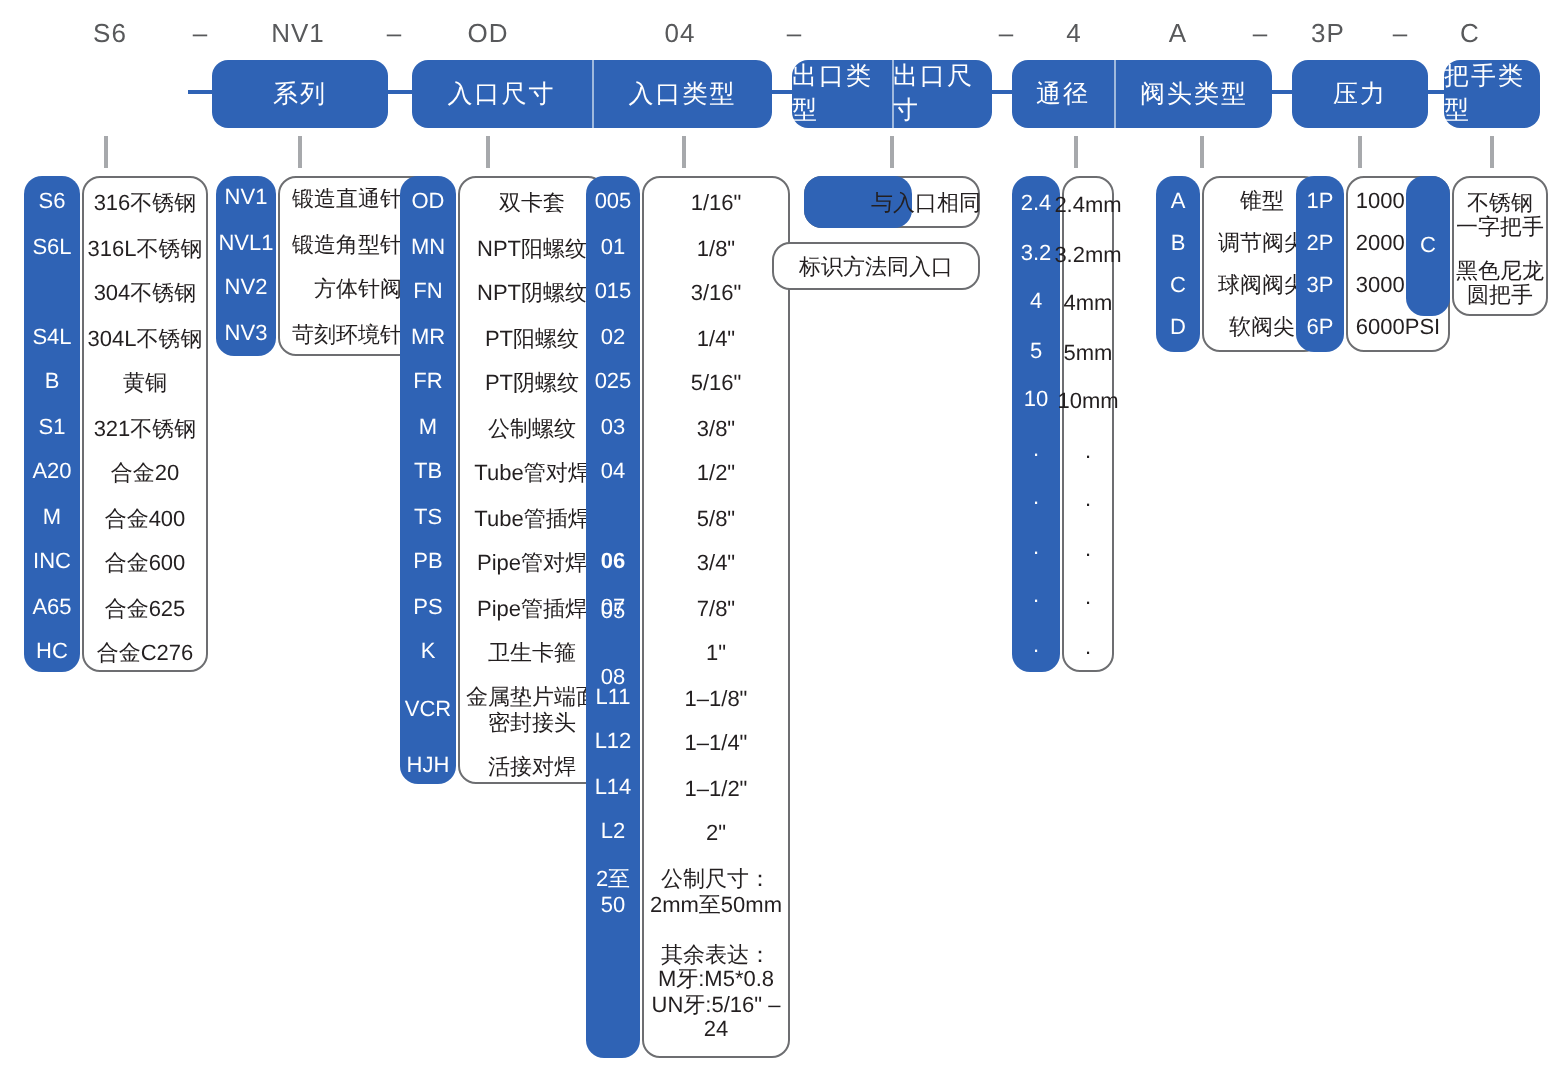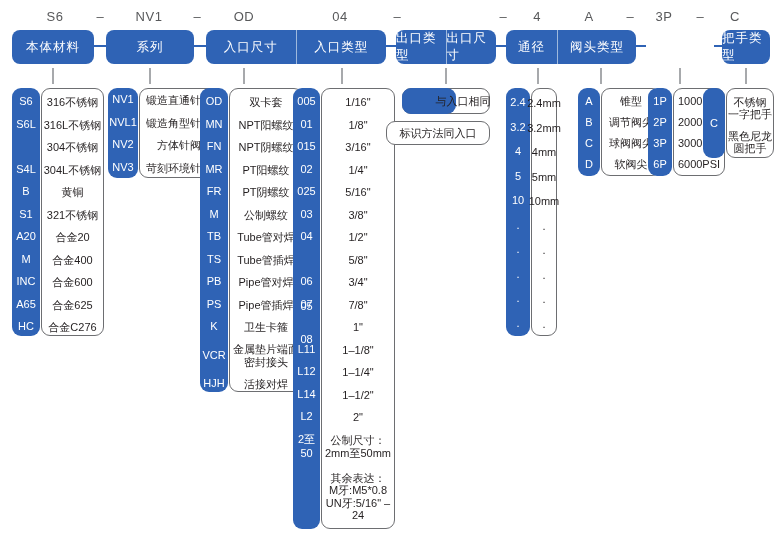--- a/index.html
+++ b/index.html
@@ -62,43 +62,43 @@
     <div class="dash" style="left:492px;width:22px;">–</div>
     <div class="code" style="left:514px;width:46px;">4</div>
     <div class="code" style="left:566px;width:46px;">A</div>
     <div class="dash" style="left:620px;width:20px;">–</div>
     <div class="code" style="left:640px;width:48px;">3P</div>
     <div class="dash" style="left:690px;width:20px;">–</div>
     <div class="code" style="left:710px;width:50px;">C</div>
   </div>
 
   <div class="hdr-row">
-    <div class="cap" style="left:12px;width:82px;">
-      <div class="cap-seg">本体材料</div>
-    </div>
     <div class="hdash" style="left:94px;width:12px;"></div>
     <div class="cap" style="left:106px;width:88px;">
       <div class="cap-seg">系列</div>
     </div>
     <div class="hdash" style="left:194px;width:12px;"></div>
     <div class="cap" style="left:206px;width:180px;">
       <div class="cap-seg">入口尺寸</div>
       <div class="cap-seg">入口类型</div>
     </div>
     <div class="hdash" style="left:386px;width:10px;"></div>
     <div class="cap" style="left:396px;width:100px;">
       <div class="cap-seg">出口类型</div>
       <div class="cap-seg">出口尺寸</div>
     </div>
     <div class="hdash" style="left:496px;width:10px;"></div>
     <div class="cap" style="left:506px;width:130px;font-family:Liberation Serif, serif;">
       <div class="cap-seg">通径</div>
       <div class="cap-seg">阀头类型</div>
     </div>
     <div class="hdash" style="left:636px;width:10px;"></div>
+    <div class="cap" style="left:646px;width:68px;">
+      <div class="cap-seg">压力</div>
+    </div>
     <div class="hdash" style="left:714px;width:8px;"></div>
     <div class="cap" style="left:722px;width:48px;">
       <div class="cap-seg">把手类型</div>
     </div>
   </div>
 
   <div class="tick" style="left:52px;top:68px;height:16px;"></div>
   <div class="tick" style="left:149px;top:68px;height:16px;"></div>
   <div class="tick" style="left:243px;top:68px;height:16px;"></div>
   <div class="tick" style="left:341px;top:68px;height:16px;"></div>
@@ -181,21 +181,21 @@
 
   <div class="codecol" style="left:293px;top:88px;width:27px;height:441px;">
       <div class="cc" style="top: 2px; height: 22.5px;">005</div>
       <div class="cc" style="top: 24.5px; height: 22.5px;">01</div>
       <div class="cc" style="top: 47px; height: 22.5px;">015</div>
       <div class="cc" style="top: 69.5px; height: 22.5px;">02</div>
       <div class="cc" style="top: 92px; height: 22.5px;">025</div>
       <div class="cc" style="top: 114.5px; height: 22.5px;">03</div>
       <div class="cc" style="top: 137px; height: 22.5px;">04</div>
       <div class="cc" style="top: 159.5px; height: 22.5px; margin-top: 47px;">05</div>
-      <div class="cc" style="top: 182px; height: 22.5px;">06</div>
+      <div class="cc" style="top: 182px; height: 22.5px; font-weight: bold;">06</div>
       <div class="cc" style="top: 204.5px; height: 22.5px;">07</div>
       <div class="cc" style="top: 240px; height: 22.5px;">08</div>
       <div class="cc" style="top: 249.5px; height: 22.5px;">L11</div>
       <div class="cc" style="top: 272px; height: 22.5px;">L12</div>
       <div class="cc" style="top: 294.5px; height: 22.5px;">L14</div>
       <div class="cc" style="top: 317px; height: 22.5px;">L2</div>
       <div class="cc" style="top: 339.5px; height: 36px;">2至50</div>
     </div>
   <div class="valcol" style="left:321px;top:88px;width:74px;height:441px;">
       <div class="vc" style="top: 2px; height: 22.5px;">1/16"</div>

